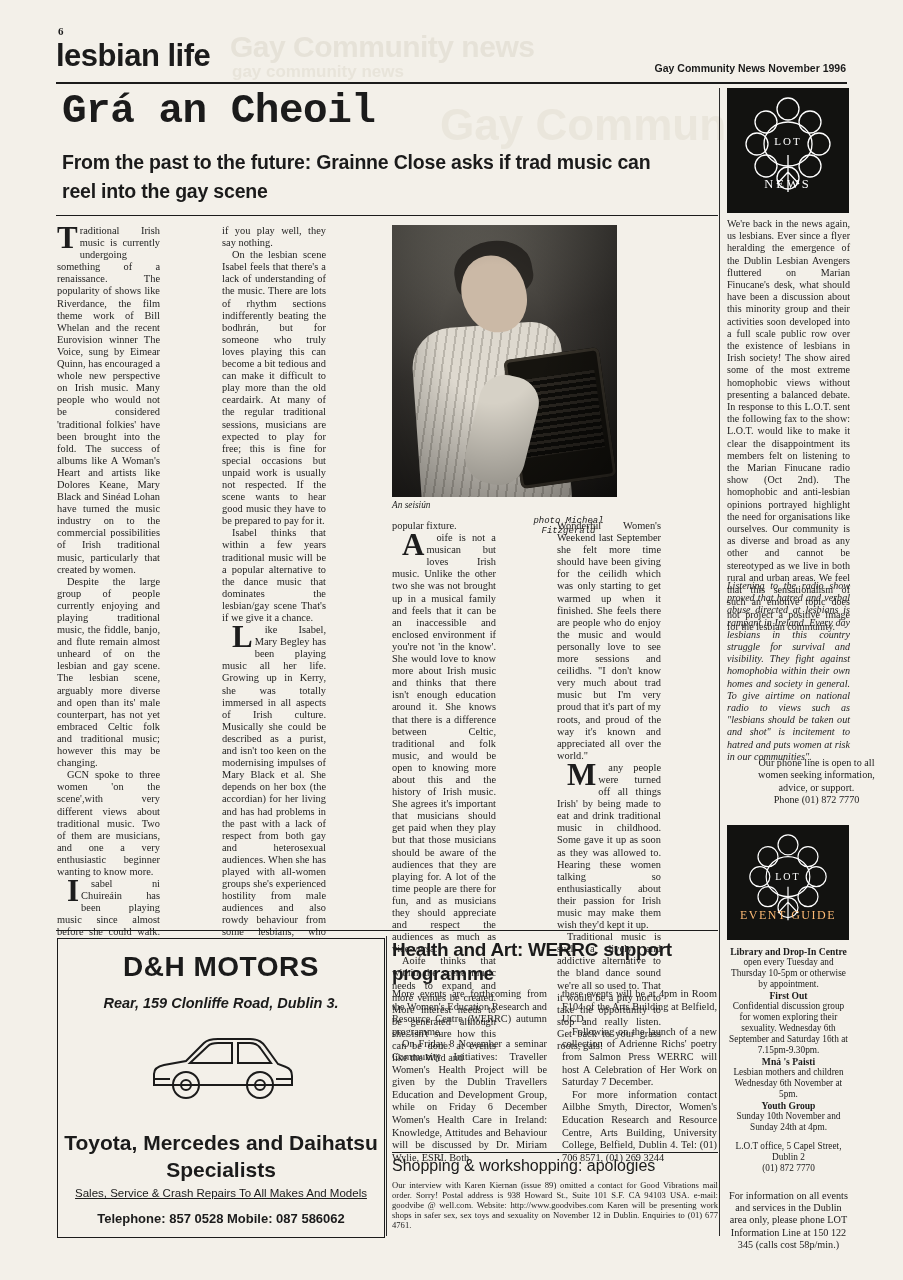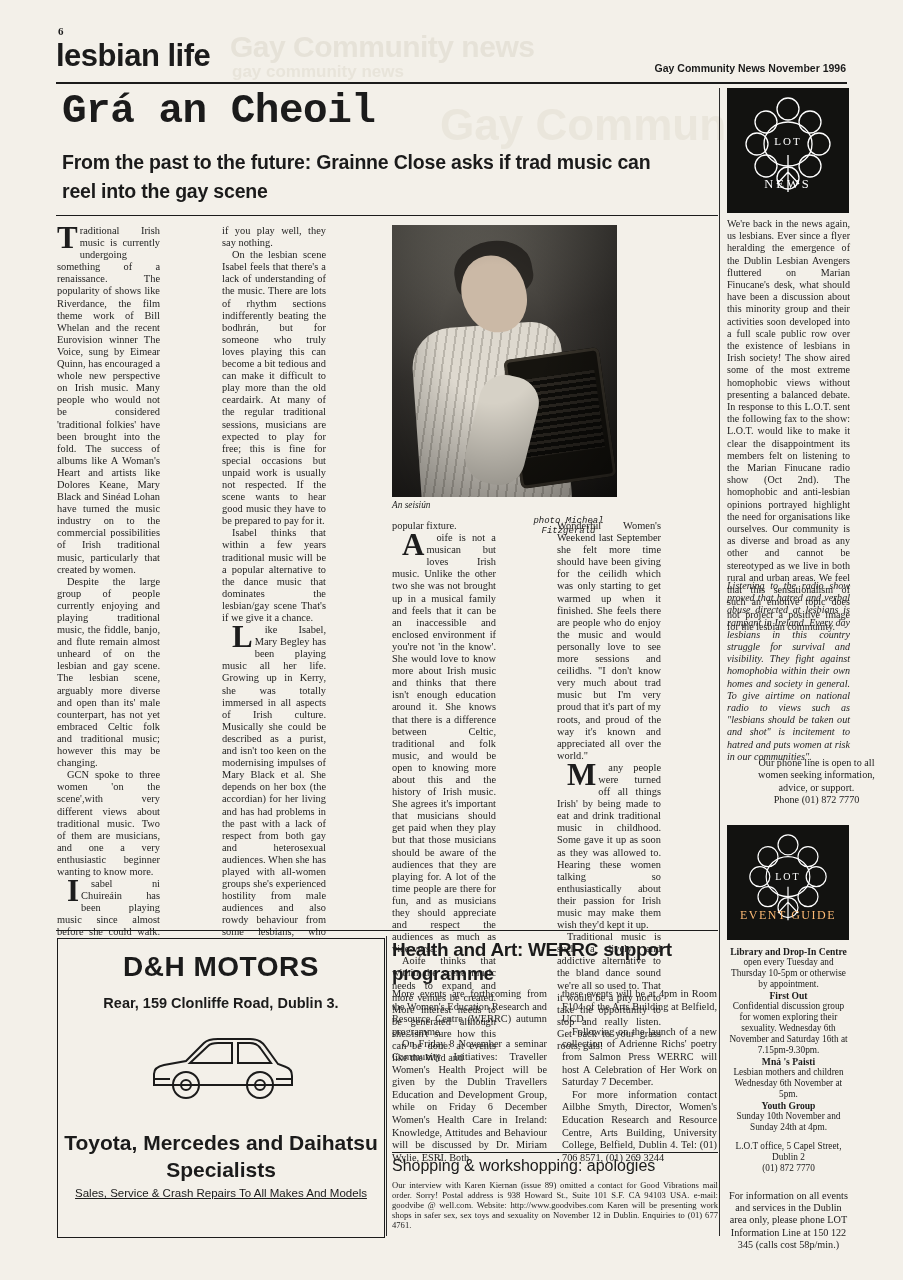--- a/index.html
+++ b/index.html
@@ -306,20 +306,21 @@
     font-weight: bold;
     font-size: 28px;
     letter-spacing: 0.5px;
   }
   .dh-addr {
     position: absolute; left: 0; right: 0; top: 56px;
     text-align: center;
     font-family: "Liberation Sans", sans-serif;
     font-weight: bold;
     font-size: 14.5px;
+    font-style: italic;
   }
   .dh-spec {
     position: absolute; left: 0; right: 0; top: 190px;
     text-align: center;
     font-family: "Liberation Sans", sans-serif;
     font-weight: bold;
     font-size: 21px;
     line-height: 27px;
   }
   .dh-sales {
@@ -488,21 +489,21 @@
     <div class="eg-text">EVENT GUIDE</div>
   </div>
 
   <div class="eventlist">
     <div>
       <div class="ttl">Library and Drop-In Centre</div>
       <div>open every Tuesday and Thursday 10-5pm or otherwise by appointment.</div>
     </div>
     <div>
       <div class="ttl">First Out</div>
-      <div>Confidential discussion group for women exploring their sexuality. Wednesday 6th November and Saturday 16th at 7.15pm-9.30pm.</div>
+      <div>Confidential discussion group for women exploring their sexuality. Wednesday 6th September and Saturday 16th at 7.15pm-9.30pm.</div>
     </div>
     <div>
       <div class="ttl">Mná 's Paisti</div>
       <div>Lesbian mothers and children Wednesday 6th November at 5pm.</div>
     </div>
     <div>
       <div class="ttl">Youth Group</div>
       <div>Sunday 10th November and Sunday 24th at 4pm.</div>
     </div>
     <div style="margin-top:8px;">
@@ -527,20 +528,21 @@
           <circle cx="40" cy="66" r="13"></circle>
           <circle cx="40" cy="66" r="5"></circle>
           <circle cx="114" cy="66" r="13"></circle>
           <circle cx="114" cy="66" r="5"></circle>
           <path d="M8 60 L24 60 M130 60 L146 60"></path>
         </g>
       </svg>
     </div>
     <div class="dh-spec">Toyota, Mercedes and Daihatsu Specialists</div>
     <div class="dh-sales">Sales, Service &amp; Crash Repairs To All Makes And Models</div>
+    <div class="dh-tel">Telephone: 857 0528  Mobile: 087 586062</div>
   </div>
 
   <div class="werrc-title">Health and Art: WERRC support programme</div>
   <div class="col" style="left:392px; top:988px; width:155px; height:165px; font-size:10.3px; line-height:12.6px;">
     <p class="first">More events are forthcoming from the Women's Education Research and Resource Centre (WERRC) autumn programme.</p>
     <p>On Friday 8 November a seminar Community Initiatives: Traveller Women's Health Project will be given by the Dublin Travellers Education and Development Group, while on Friday 6 December Women's Health Care in Ireland: Knowledge, Attitudes and Behaviour will be discussed by Dr. Miriam Wylie, ESRI. Both</p>
   </div>
   <div class="col" style="left:562px; top:988px; width:155px; height:165px; font-size:10.3px; line-height:12.6px;">
     <p class="first">these events will be at 4pm in Room F104 of the Arts Building at Belfield, UCD.</p>
     <p>Following on the launch of a new collection of Adrienne Richs' poetry from Salmon Press WERRC will host A Celebration of Her Work on Saturday 7 December.</p>

